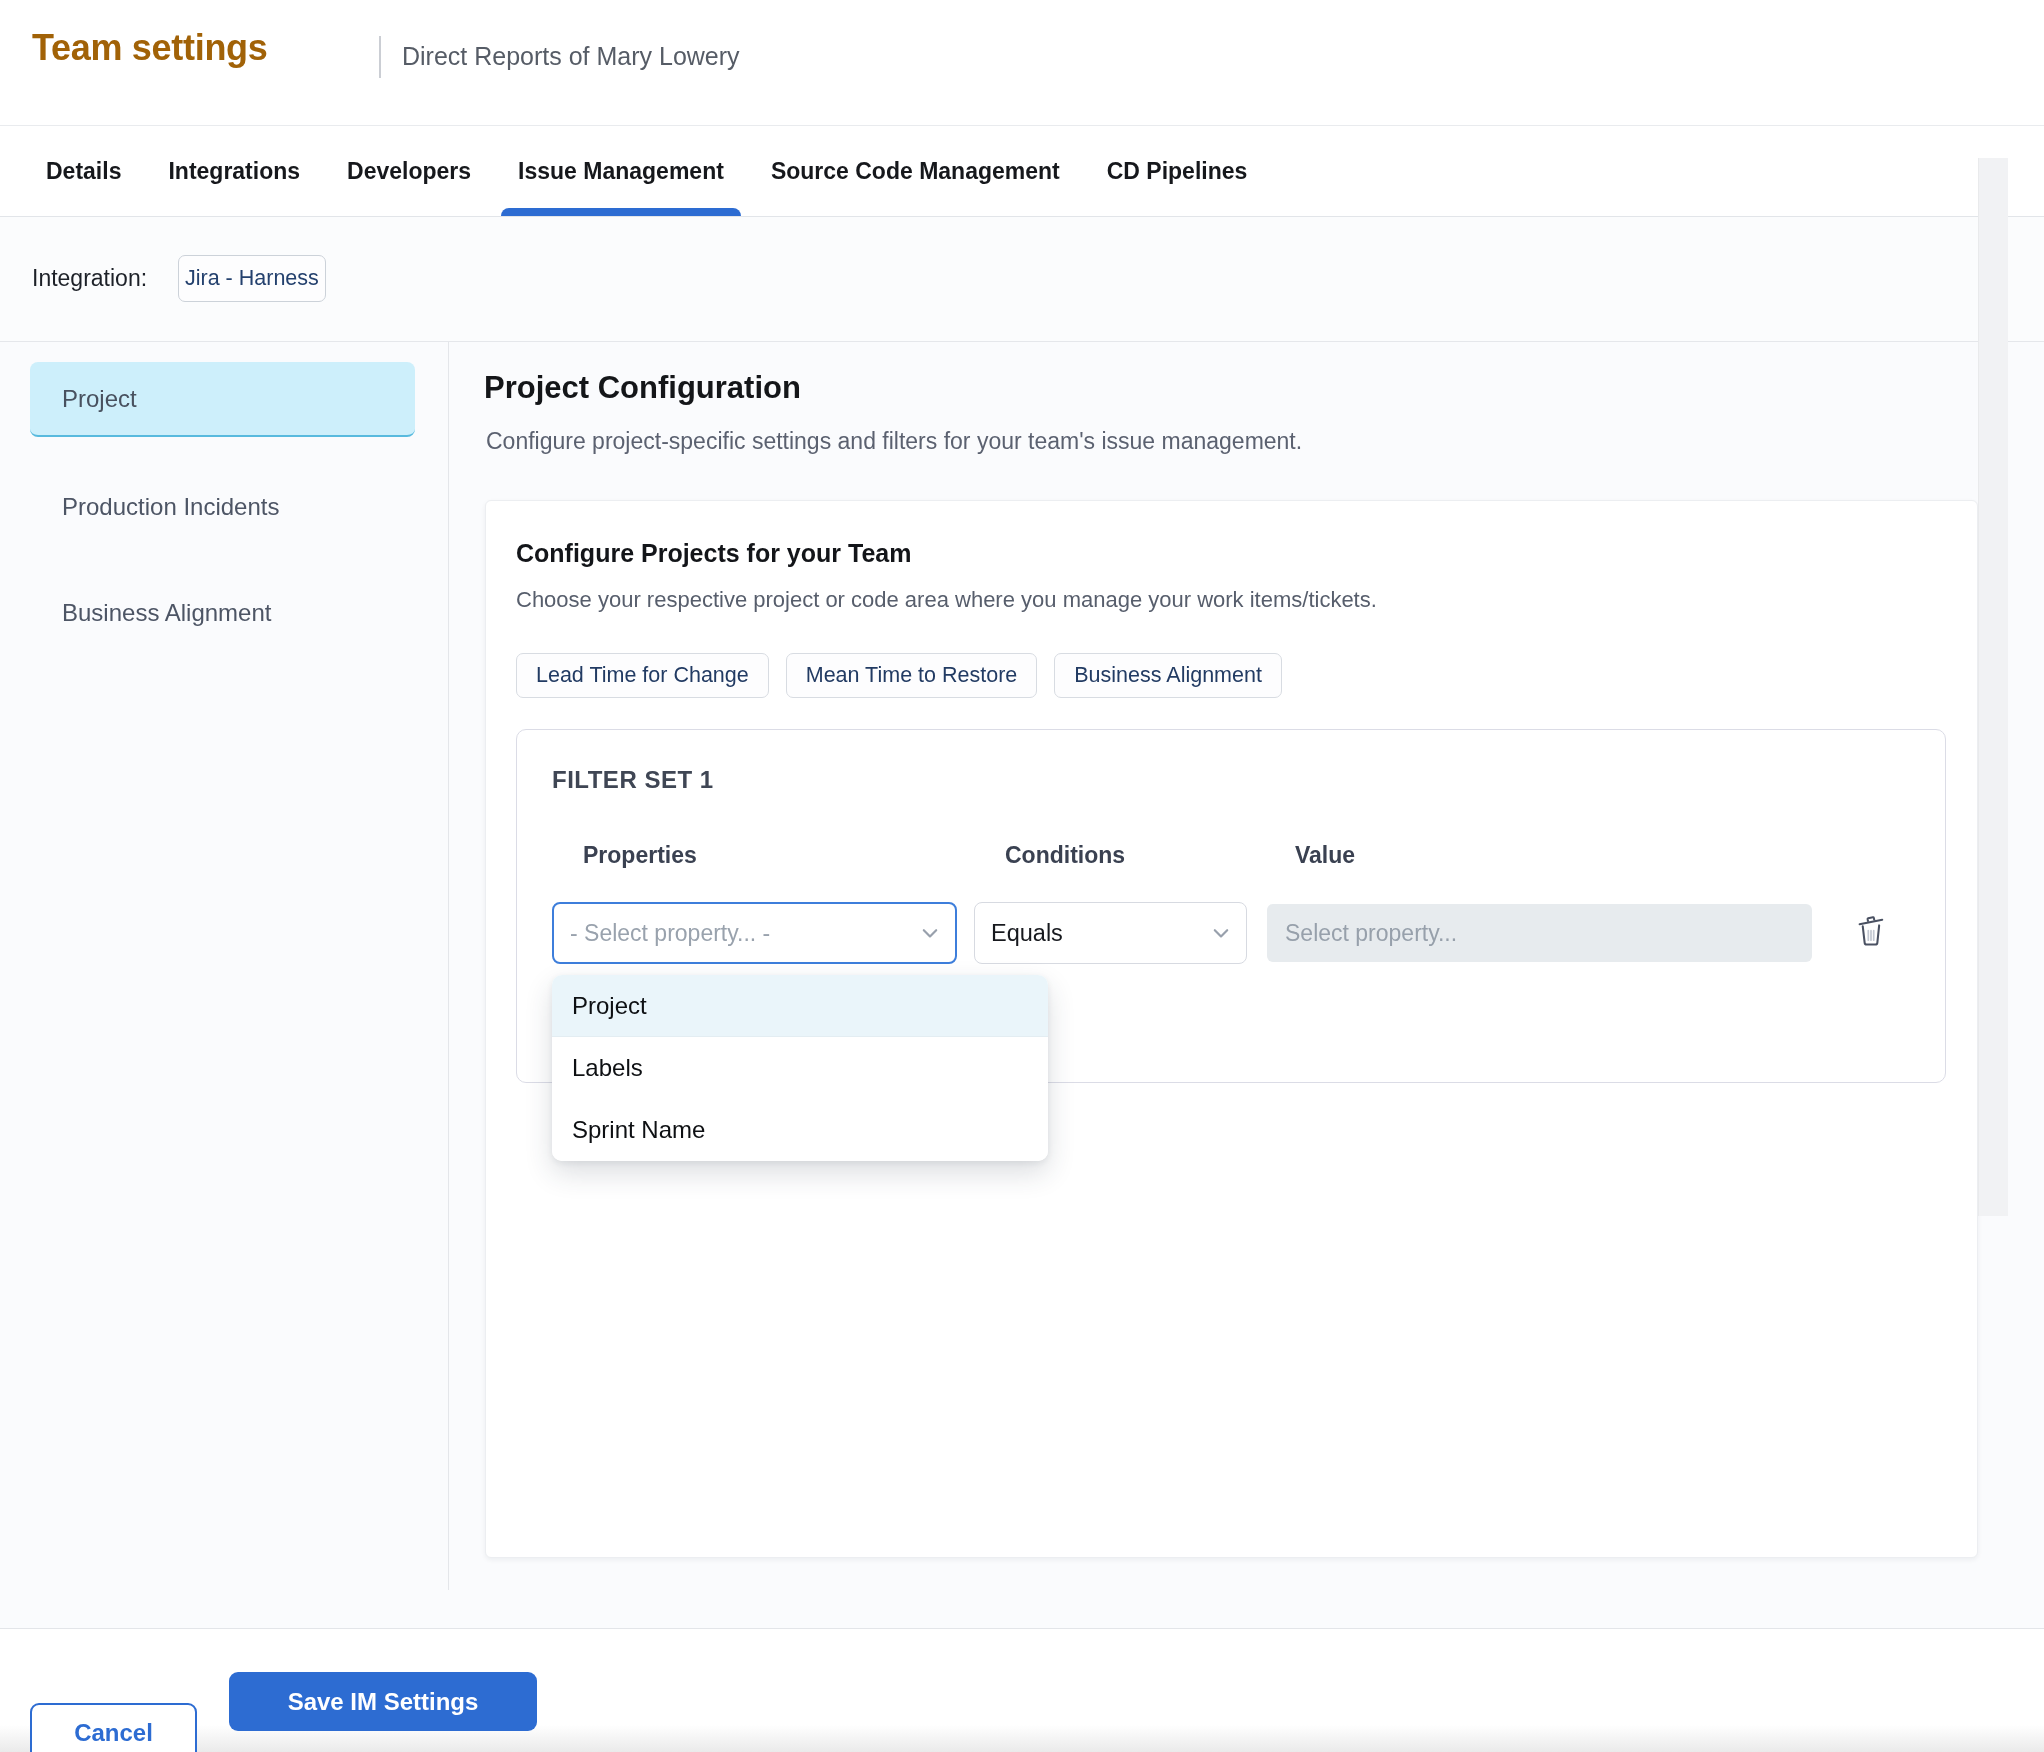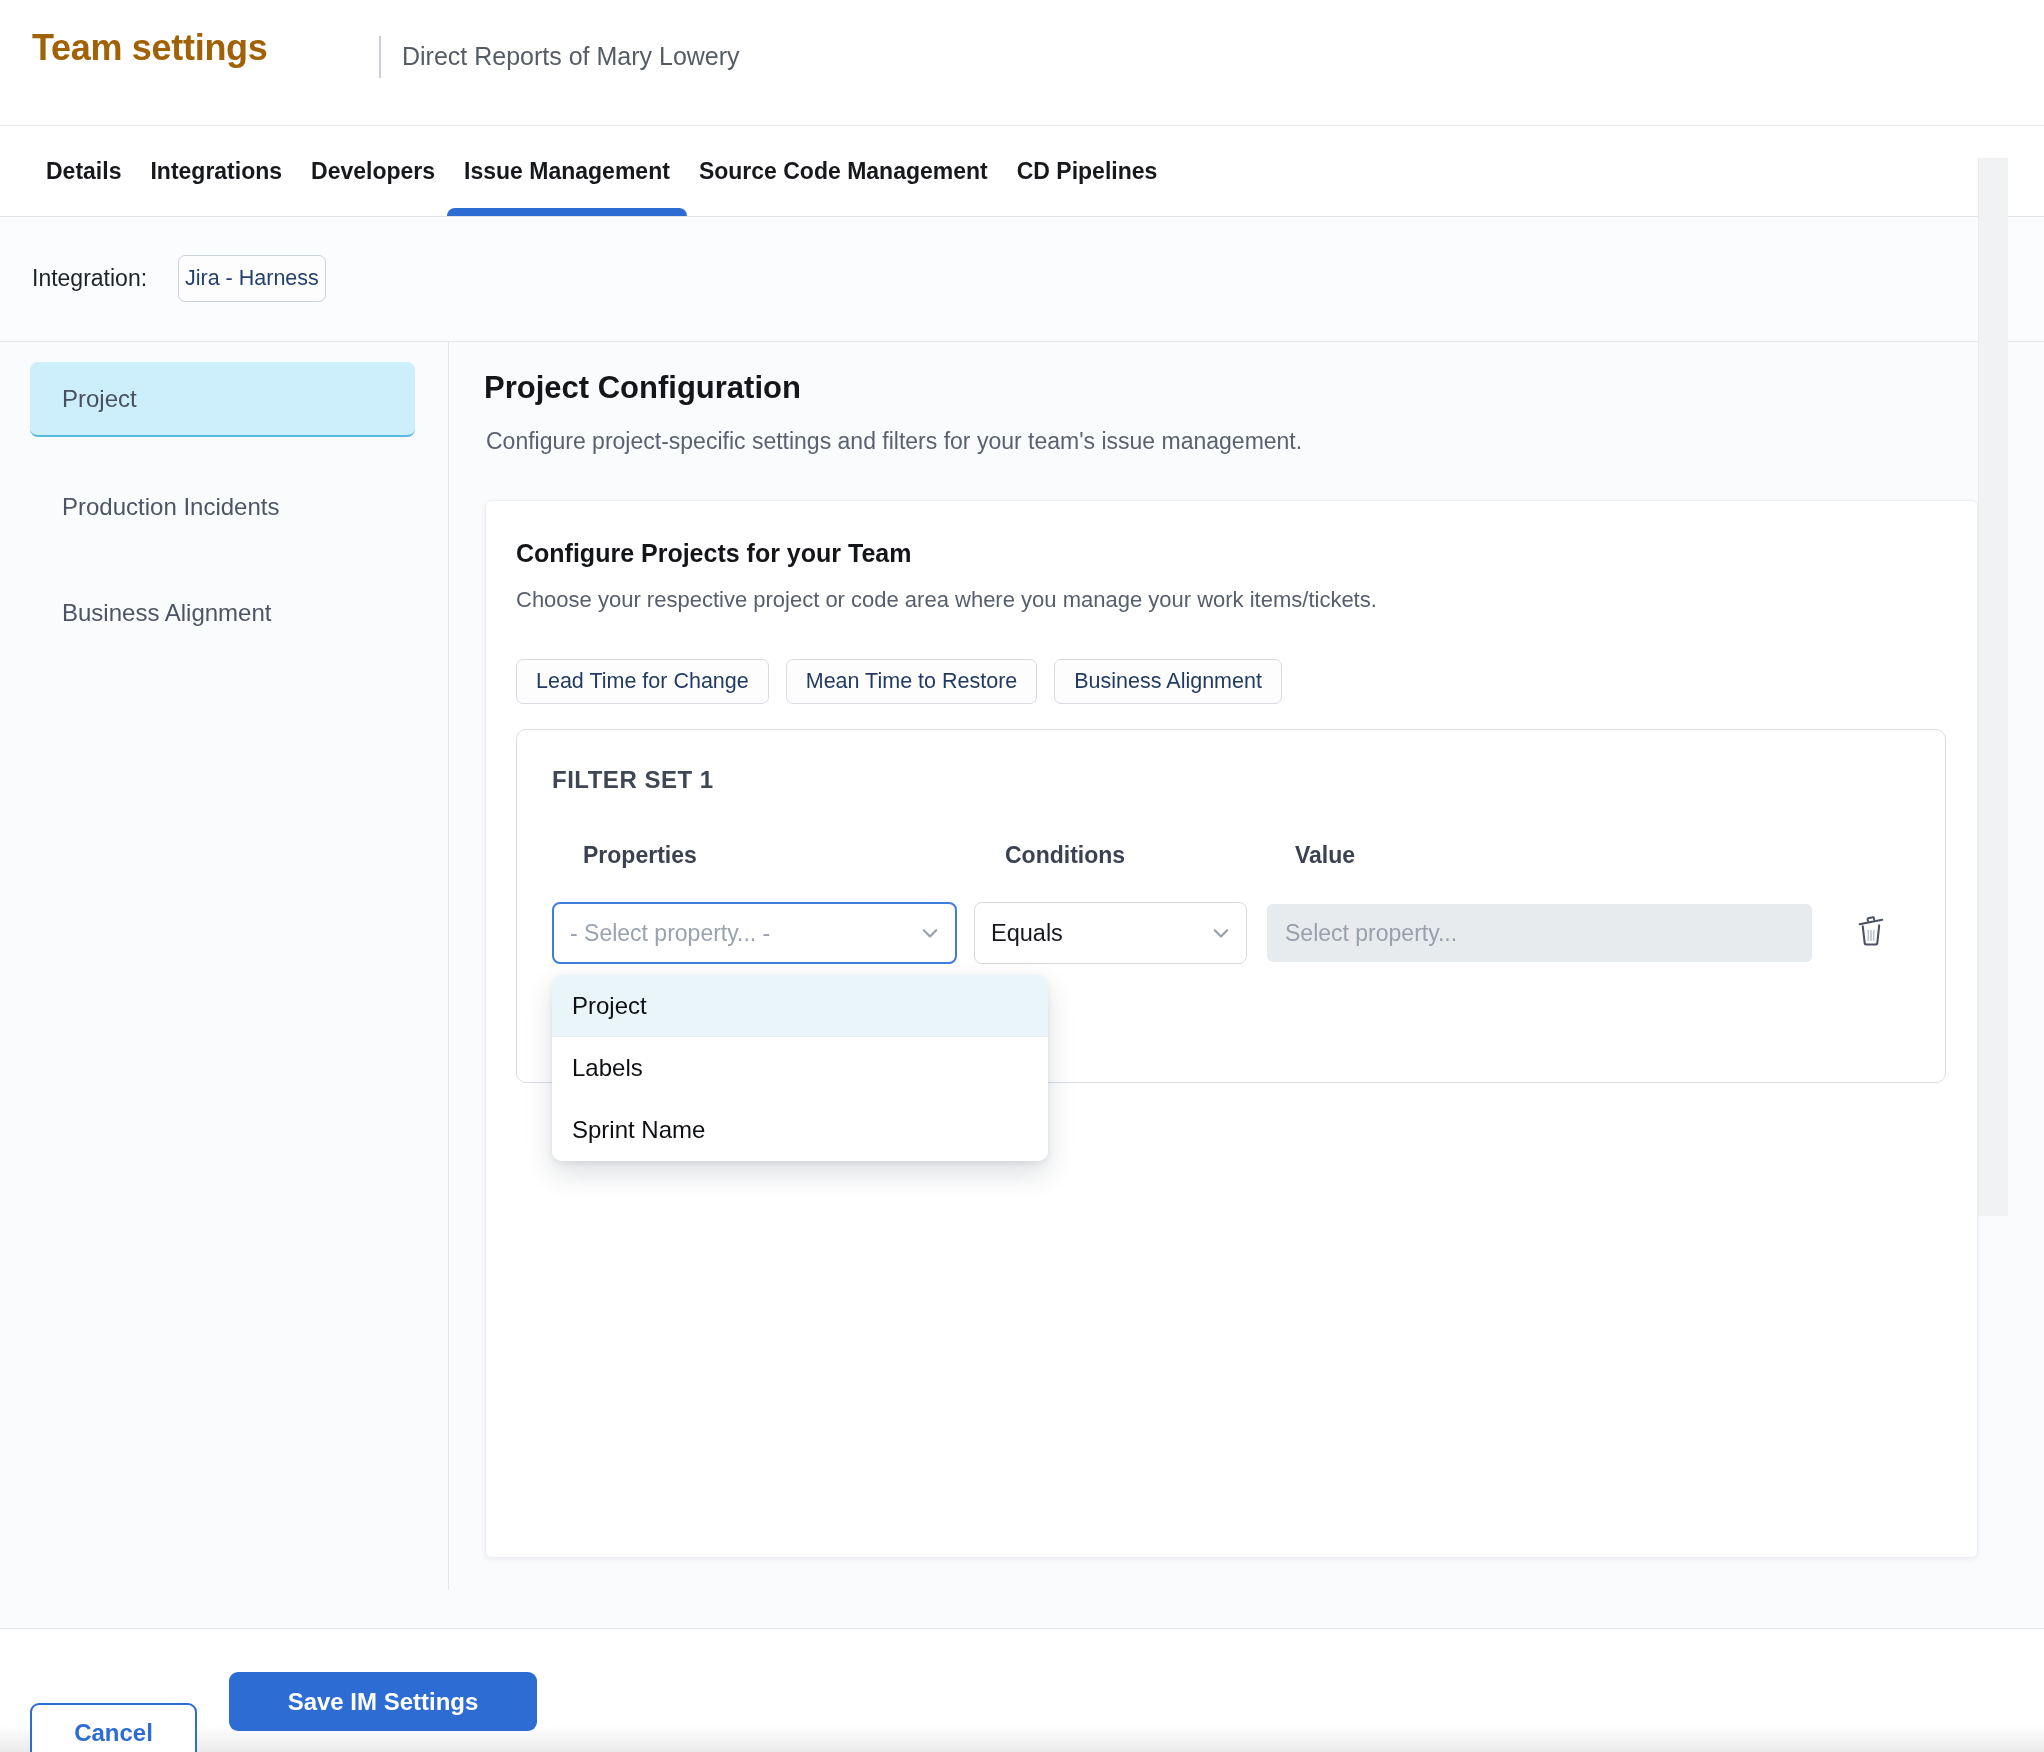--- a/index.html
+++ b/index.html
@@ -10,21 +10,21 @@
   }
   
   .header { position:absolute; left:0; top:0; width:100%; height:125px; background:#fff; }
   .page-title { position:absolute; left:32px; top:27px; font-size:36px; font-weight:700; letter-spacing:-0.3px; color:#a16207; }
   .title-divider { position:absolute; left:379px; top:36px; width:2px; height:42px; background:#cbced4; }
   .page-subtitle { position:absolute; left:402px; top:42px; font-size:25px; color:#565c66; }
 
   
   .tabbar { position:absolute; left:0; top:125px; width:100%; height:92px; background:#fff;
             border-top:1px solid #e9ebee; border-bottom:1px solid #e2e5e9;
-            display:flex; align-items:stretch; padding-left:46px; gap:29px; }
+            display:flex; align-items:stretch; padding-left:46px; gap:47px; }
   .tab { position:relative; display:flex; align-items:center; font-size:23px; font-weight:600; color:#16181c; cursor:pointer; }
   .tab-underline { position:absolute; left:-17px; right:-17px; bottom:0; height:8px;
                    background:var(--primary,#2d6cd2); border-radius:8px 8px 0 0; }
 
   
   .integration-row { position:absolute; left:0; top:217px; width:100%; height:125px;
                      background:#fbfcfd; border-bottom:1px solid #e5e7eb; }
   .integration-label { position:absolute; left:32px; top:48px; font-size:23px; color:#1d2128; }
   .integration-chip { position:absolute; left:178px; top:38px; padding:10px 6px;
                       border:1.5px solid #ccd2d9; border-radius:7px; background:#fdfdfe;
@@ -45,21 +45,21 @@
   .main-subtitle { position:absolute; left:486px; top:86px; font-size:23px; color:#5b6170; }
 
   .card { position:absolute; left:485px; top:158px; width:1493px; height:1058px; background:#fff;
           border:1px solid #eceef1; border-radius:6px; box-shadow:0 2px 5px rgba(20,30,50,.06); }
   .scroll-strip { position:absolute; left:1978px; top:158px; width:30px; height:1058px;
                   background:#f1f2f4; border-left:1px solid #e9eaec; }
 
   .card-title { position:absolute; left:30px; top:38px; font-size:25px; font-weight:700; color:#131519;text-align:center; }
   .card-subtitle { position:absolute; left:30px; top:86px; font-size:22px; color:#575e6c; }
 
-  .chip-row { position:absolute; left:30px; top:158px; display:flex; gap:17px; }
+  .chip-row { position:absolute; left:30px; top:152px; display:flex; gap:17px; }
   .metric-chip { padding:9px 19px; border:1.5px solid #d8dce2; border-radius:7px; background:#fdfdfe;
                  font-size:21.5px; font-weight:500; color:var(--chip-text,#223b63); cursor:pointer; white-space:nowrap; }
 
   .filterbox { position:absolute; left:30px; top:228px; width:1430px; height:354px;
                border:1.5px solid #dbdce6; border-radius:10px; background:#fff; }
   .fs-title { position:absolute; left:35px; top:36px; font-size:24px; font-weight:700; letter-spacing:.5px; color:#3f4654; }
   .col-label { position:absolute; top:112px; font-size:23px; font-weight:700; color:#3a4151;margin-left:31px; }
   .col-label.c1 { left:35px; } .col-label.c2 { left:457px; } .col-label.c3 { left:747px; }
 
   .select { position:absolute; top:172px; height:62px; background:#fff; border-radius:8px;

